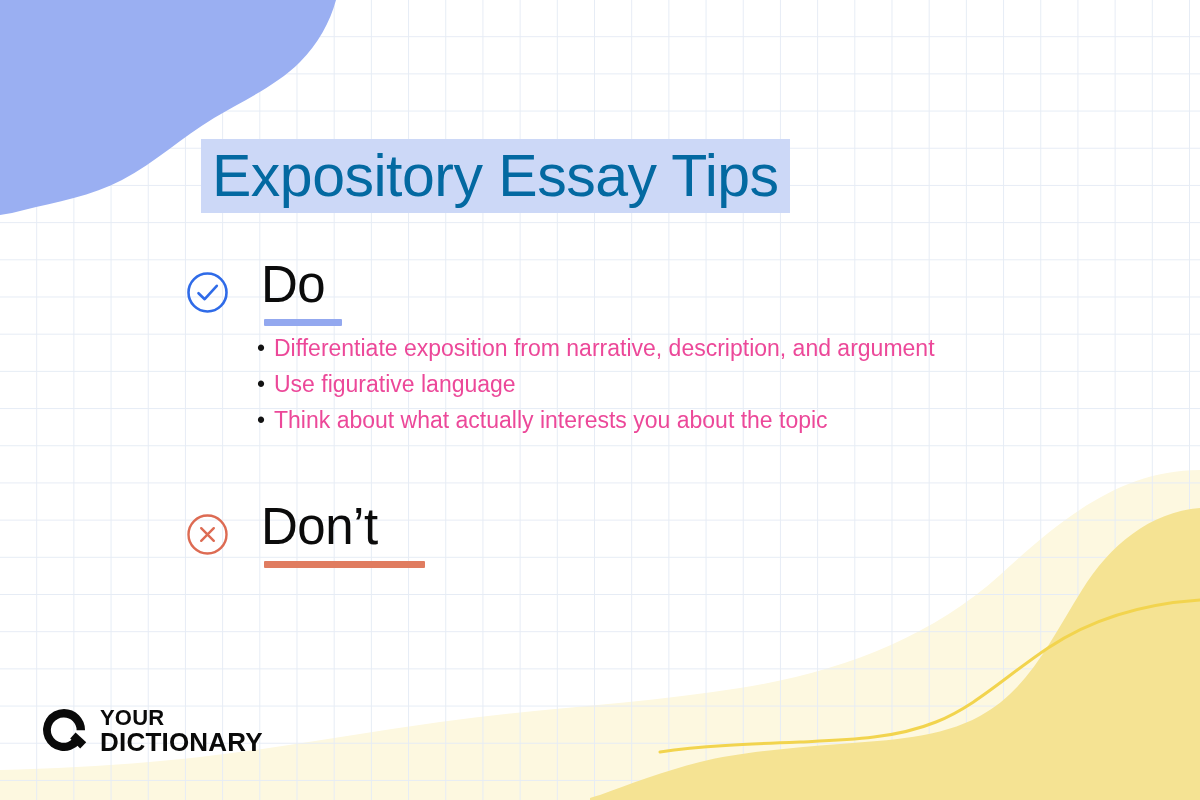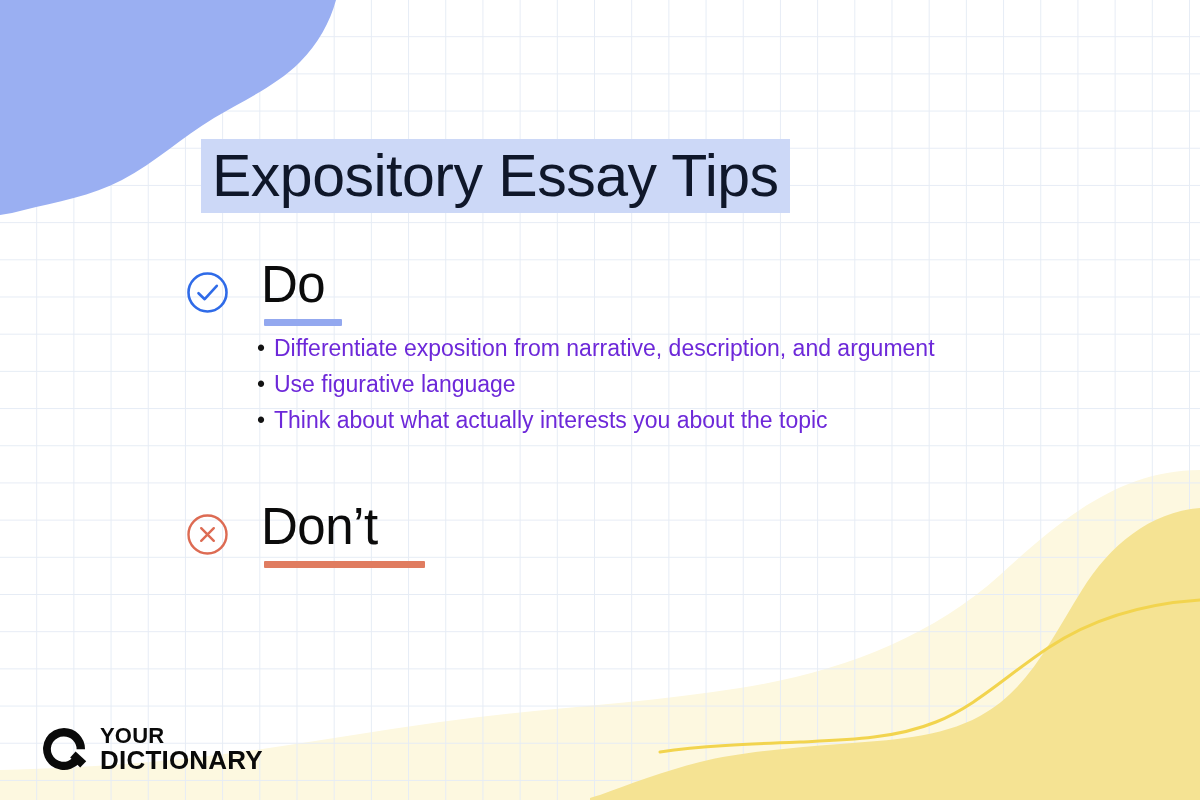--- a/index.html
+++ b/index.html
@@ -51,21 +51,21 @@
   }
 
   .title-wrap {
     position: absolute;
     left: 201px;
     top: 139px;
   }
   .title {
     display: inline-block;
     background: #ccd8f7;
-    color: #0f172a;
+    color: #0369a1;
     font-size: 59px;
     line-height: 74px;
     font-weight: 400;
     letter-spacing: -0.5px;
     padding: 0 11px;
     white-space: nowrap;
   }
 
   .section {
     position: absolute;
@@ -122,40 +122,40 @@
     list-style: none;
     margin: 0;
     padding: 0;
   }
   .bullets-do   { top: 330px; }
   .bullets-dont { top: 587px; }
 
   .bullets li {
     font-size: 23px;
     line-height: 36px;
-    color: #6d28d9;
+    color: #ec4899;
     white-space: nowrap;
     position: relative;
     padding-left: 17px;
   }
   .bullets li::before {
     content: "\2022";
     position: absolute;
     left: 0;
     top: 0;
     color: #131313;
   }
 
   
   .logo {
     position: absolute;
     left: 40px;
-    top: 724px;
+    top: 706px;
     display: flex;
-    align-items: center;
+    align-items: flex-start;
     gap: 12px;
     z-index: 6;
   }
   .logo-mark { width: 48px; height: 48px; flex: 0 0 48px; }
   .logo-mark svg { display: block; }
   .logo-text {
     display: flex;
     flex-direction: column;
     justify-content: center;
     color: #0a0a0a;

